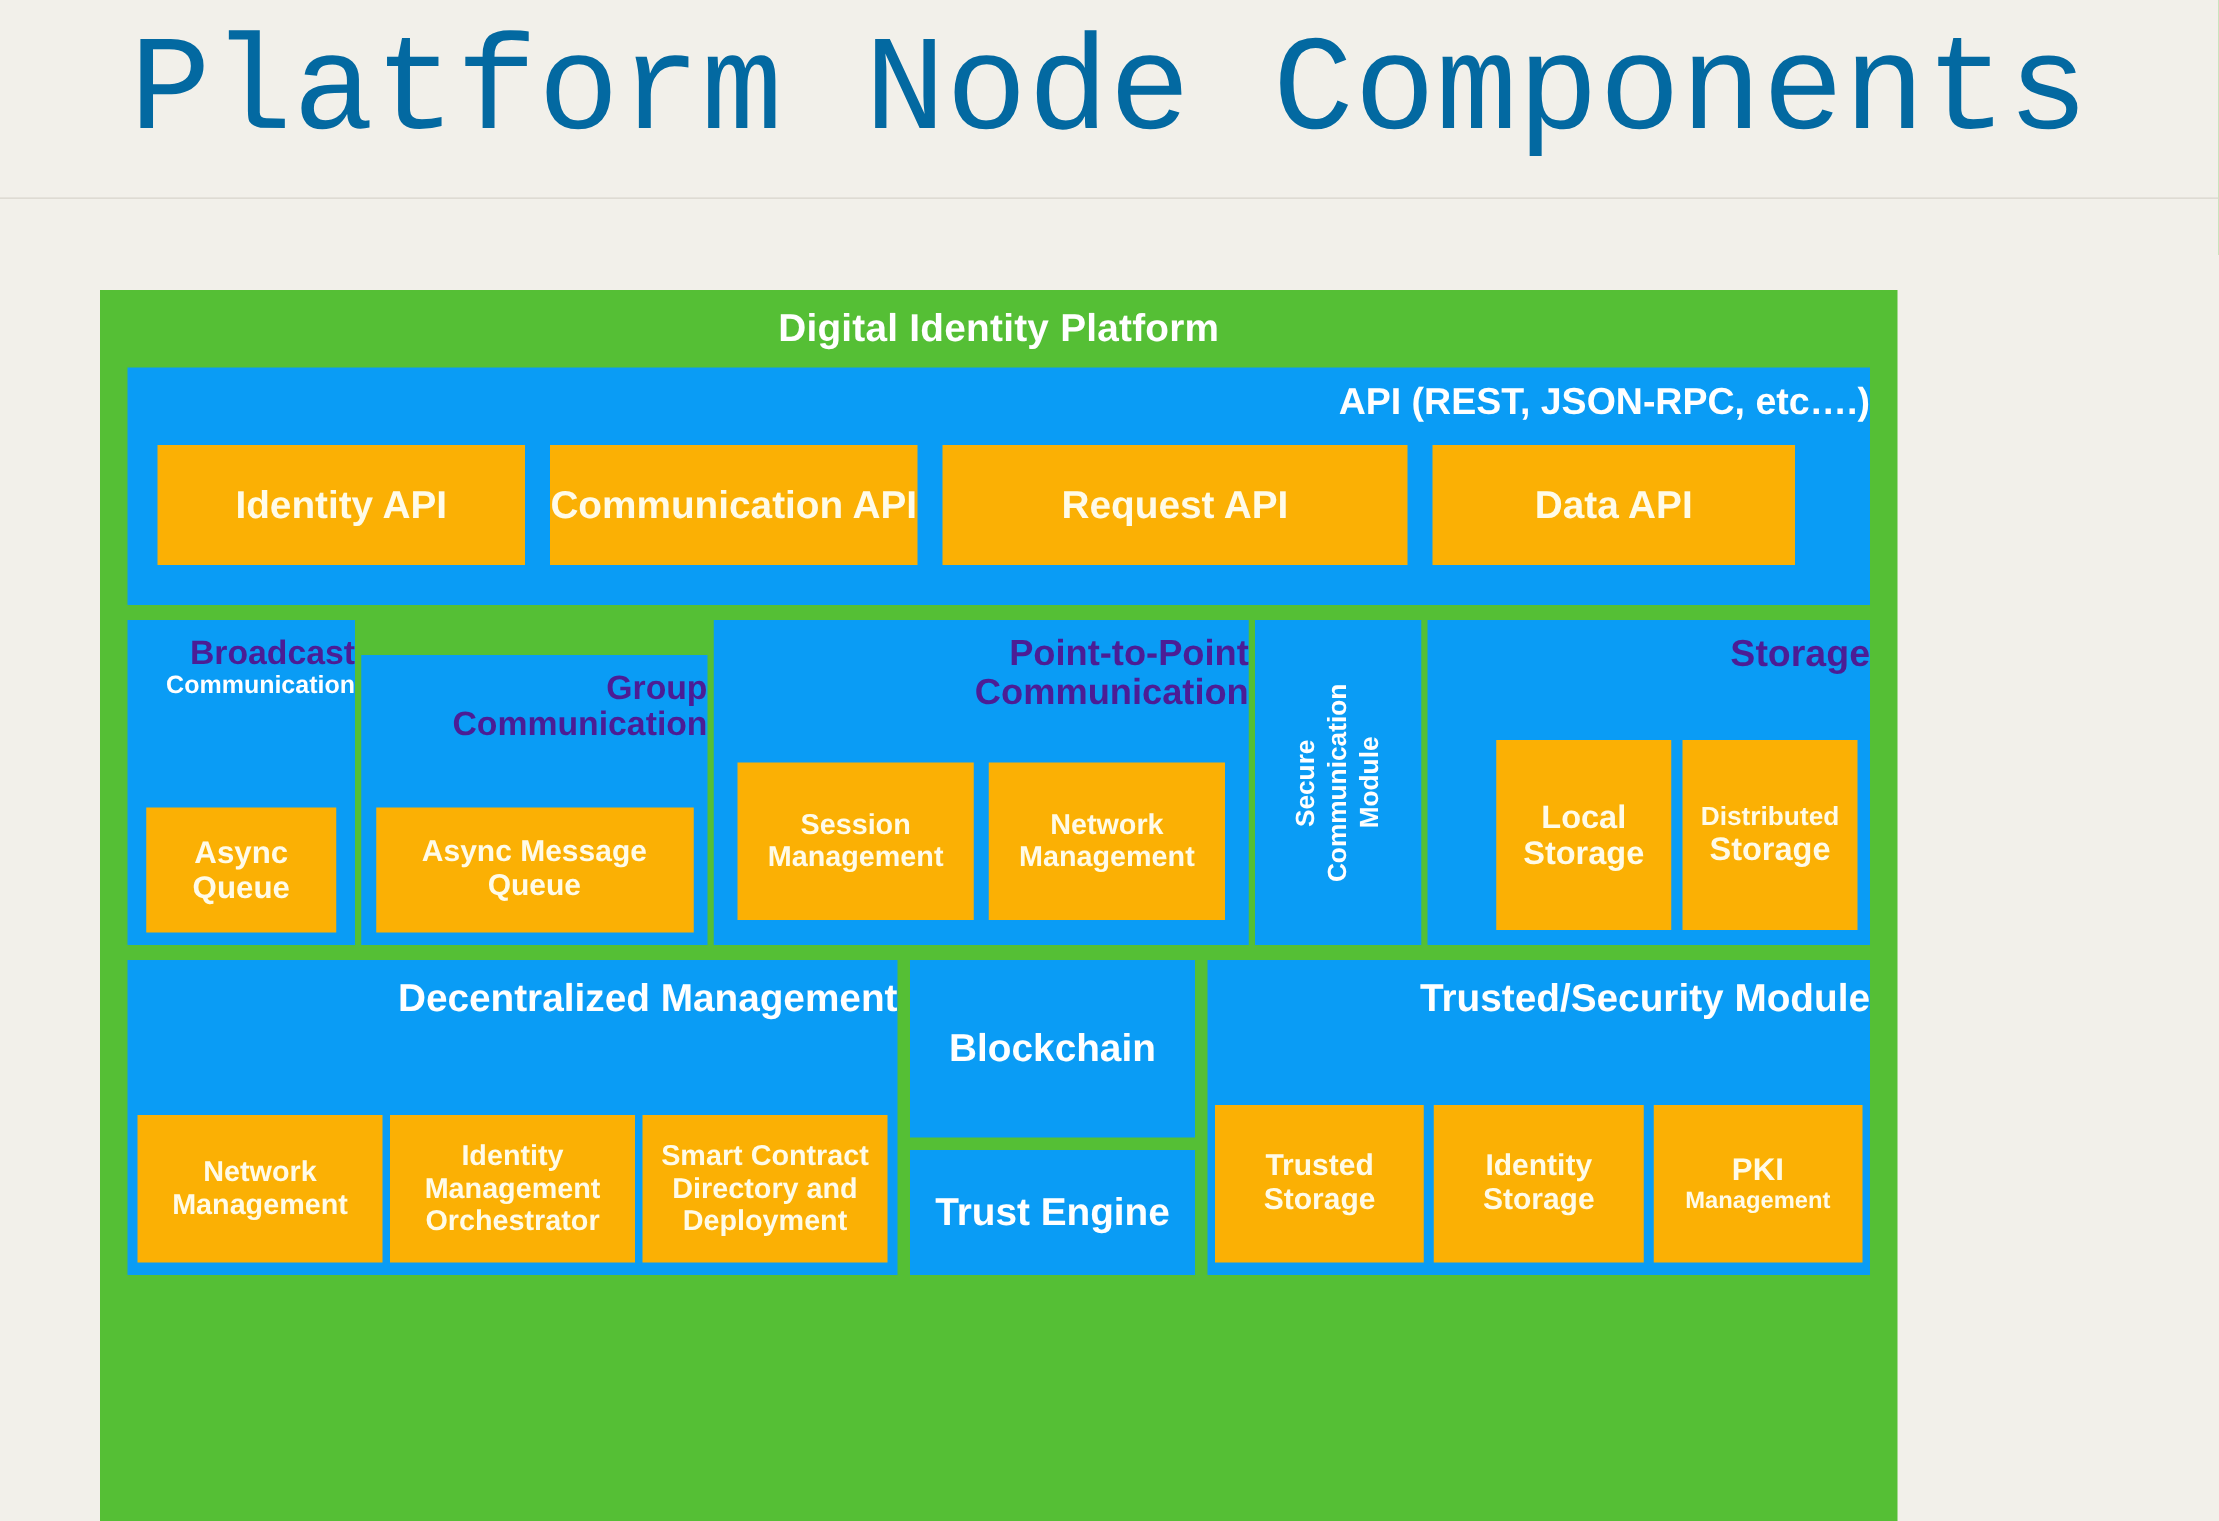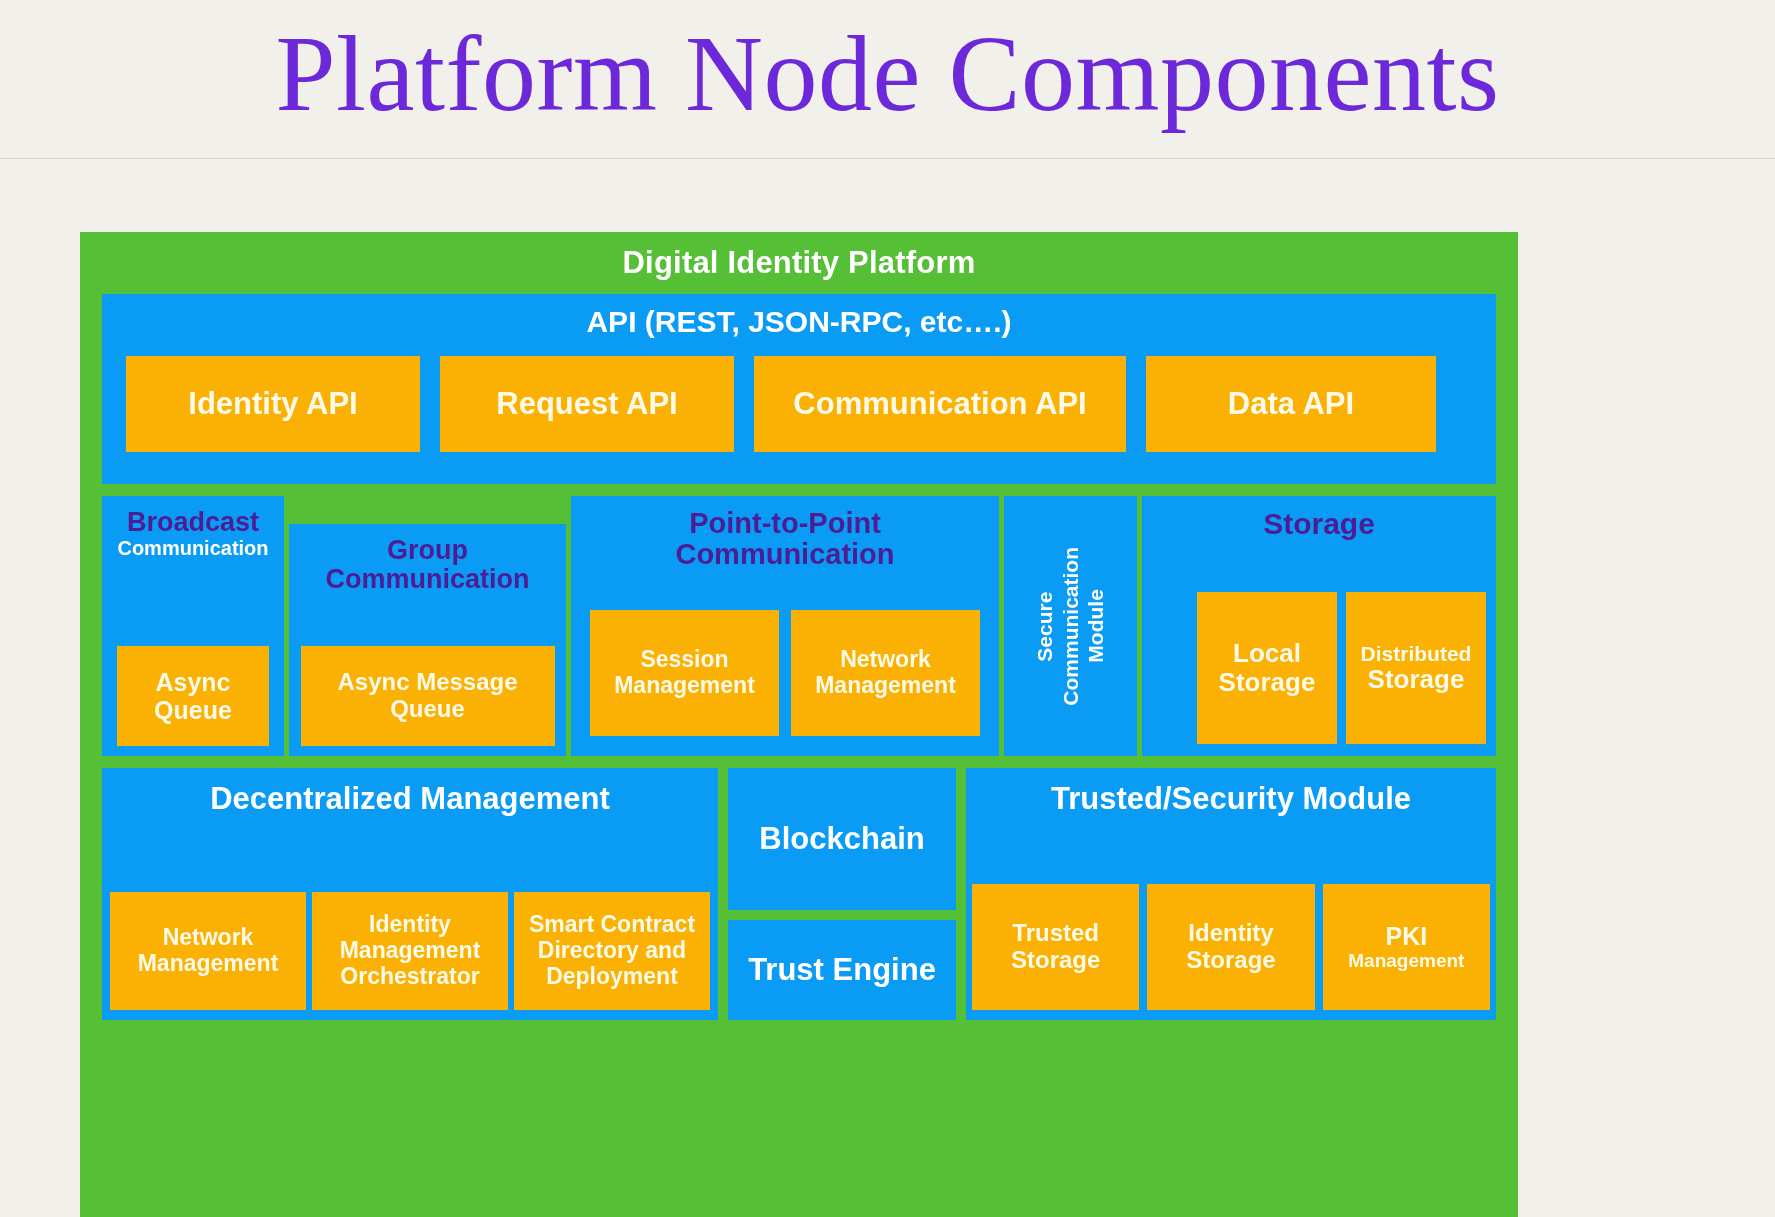--- a/index.html
+++ b/index.html
@@ -18,24 +18,24 @@
   
   #title-bar {
     height: 158px;
     box-sizing: border-box;
     display: flex;
     align-items: center;
     justify-content: center;
     padding-bottom: 10px;
   }
   #page-title {
-    font-family: Liberation Serif, serif;
+    font-family: Liberation Mono, monospace;
     font-size: 108px;
     line-height: 1;
-    color: #6d28d9;
+    color: #0369a1;
     letter-spacing: 0.5px;
     white-space: nowrap;
   }
   #title-rule {
     position: absolute;
     top: 158px;
     left: 0;
     width: 1775px;
     height: 1px;
     background: #d8d4cb;
@@ -64,21 +64,21 @@
   }
 
   
   .blue {
     background: #0a9cf5;
     box-sizing: border-box;
   }
   .panel-title {
     color: #ffffff;
     font-weight: bold;
-    text-align: center;
+    text-align: right;
     line-height: 1.08;
   }
 
   
   .orange {
     background: #fbb004;
     box-sizing: border-box;
     display: flex;
     flex-direction: column;
     align-items: center;
@@ -230,24 +230,24 @@
 
   <div id="platform-title">Digital Identity Platform</div>
 
   <div id="api-section" class="blue">
     <div id="api-heading" class="panel-title">API (REST, JSON-RPC, etc….)</div>
     <div id="api-chips">
       <div class="orange">
         <span>Identity API</span>
       </div>
       <div class="orange">
+        <span>Communication API</span>
+      </div>
+      <div class="orange">
         <span>Request API</span>
-      </div>
-      <div class="orange">
-        <span>Communication API</span>
       </div>
       <div class="orange">
         <span>Data API</span>
       </div>
     </div>
   </div>
 
   <div id="comm-row">
 
     <div class="blue col-broadcast">

